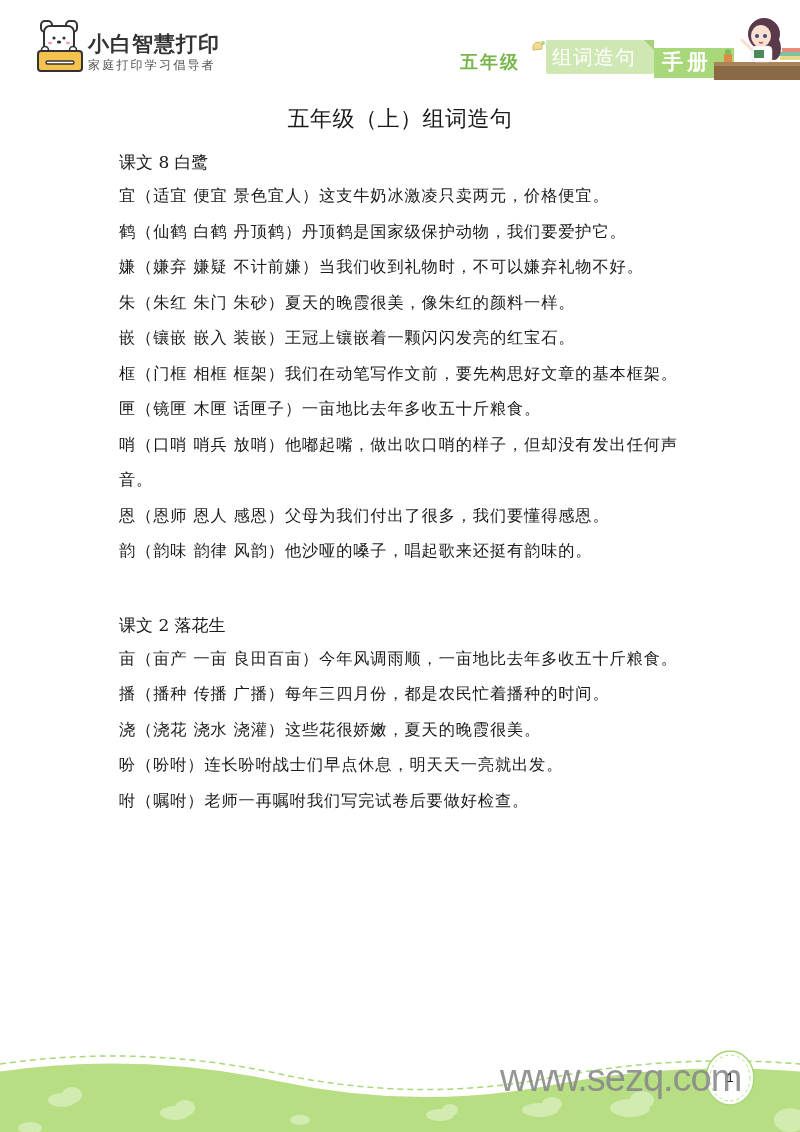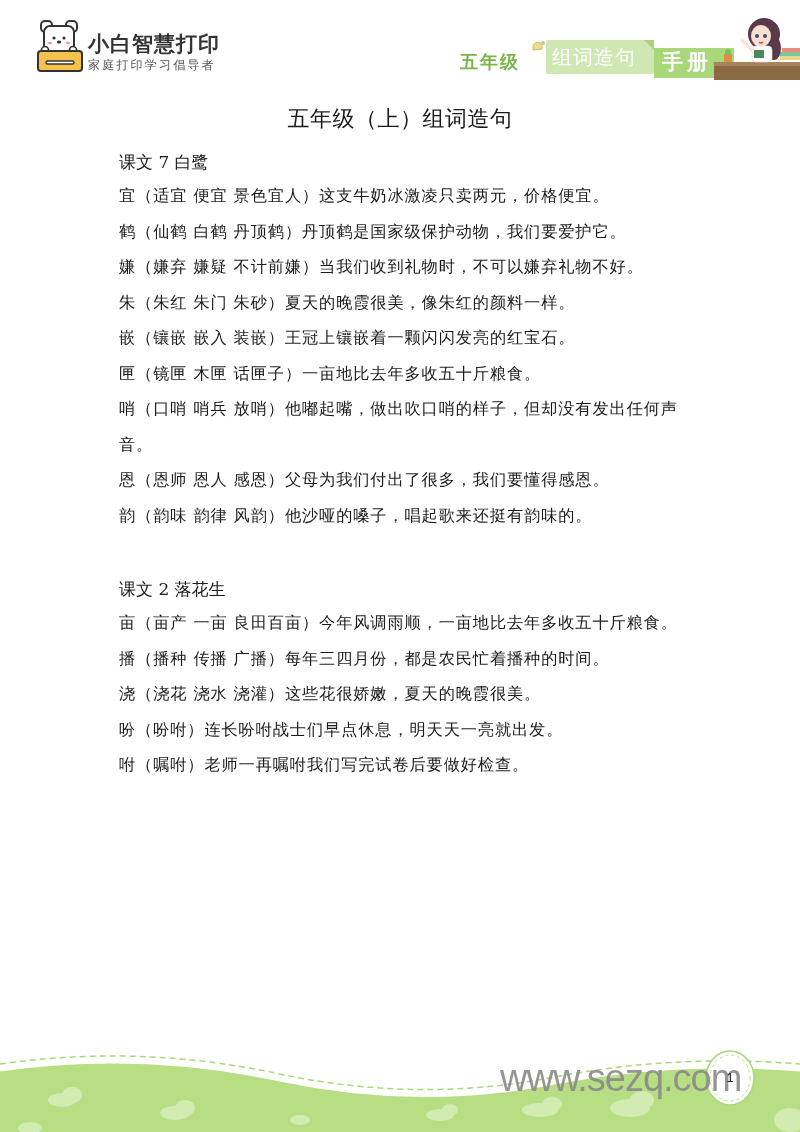--- a/index.html
+++ b/index.html
@@ -99,26 +99,27 @@
       <path d="M38 34 L28 24" stroke="#fbe0cf" stroke-width="3" stroke-linecap="round"></path>
     </svg>
   </div>
 </div>
 
 <div class="doc-title">五年级（上）组词造句</div>
 
 <div class="content">
 
   <div class="section">
-    <div class="section-head">课文 7  白鹭</div>
+    <div class="section-head">课文 8  白鹭</div>
     <div class="entry">宜（适宜  便宜  景色宜人）这支牛奶冰激凌只卖两元，价格便宜。</div>
     <div class="entry">鹤（仙鹤  白鹤  丹顶鹤）丹顶鹤是国家级保护动物，我们要爱护它。</div>
     <div class="entry">嫌（嫌弃  嫌疑  不计前嫌）当我们收到礼物时，不可以嫌弃礼物不好。</div>
     <div class="entry">朱（朱红  朱门  朱砂）夏天的晚霞很美，像朱红的颜料一样。</div>
     <div class="entry">嵌（镶嵌  嵌入  装嵌）王冠上镶嵌着一颗闪闪发亮的红宝石。</div>
+    <div class="entry">框（门框  相框  框架）我们在动笔写作文前，要先构思好文章的基本框架。</div>
     <div class="entry">匣（镜匣  木匣  话匣子）一亩地比去年多收五十斤粮食。</div>
     <div class="entry">哨（口哨  哨兵  放哨）他嘟起嘴，做出吹口哨的样子，但却没有发出任何声音。</div>
     <div class="entry">恩（恩师  恩人  感恩）父母为我们付出了很多，我们要懂得感恩。</div>
     <div class="entry">韵（韵味  韵律  风韵）他沙哑的嗓子，唱起歌来还挺有韵味的。</div>
   </div>
 
   <div class="gap"></div>
 
   <div class="section">
     <div class="section-head">课文 2  落花生</div>

